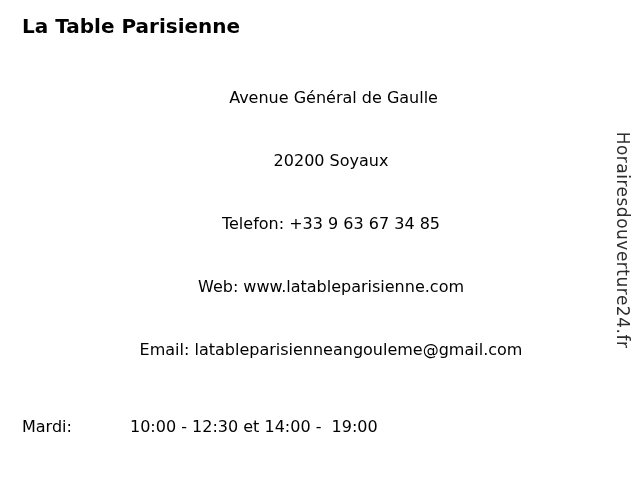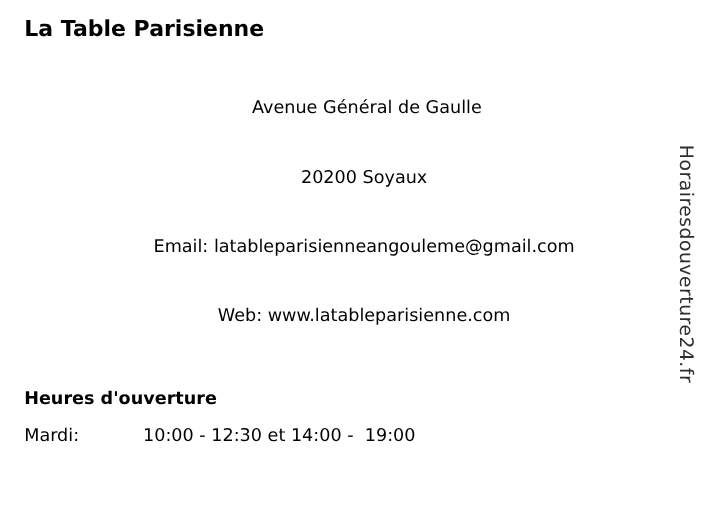--- a/index.html
+++ b/index.html
@@ -65,25 +65,25 @@
 </head>
 <body>
 
 <div class="page">
 
   <h1 class="title">La Table Parisienne</h1>
 
   <div class="contact">
     <div> Avenue Général de Gaulle</div>
     <div>20200 Soyaux</div>
+    <div>Telefon: +33 9 63 67 34 85</div>
+    <div>Web: www.latableparisienne.com</div>
     <div>Email: latableparisienneangouleme@gmail.com</div>
-    <div>Web: www.latableparisienne.com</div>
   </div>
 
-  <h2 class="section-heading hours-heading">Heures d'ouverture</h2>
 
   <table class="hours-table">
     <tbody>
       <tr>
         <td class="day">Mardi:</td>
         <td class="time">10:00 - 12:30 et 14:00 -  19:00</td>
       </tr>
 
     </tbody>
   </table>

